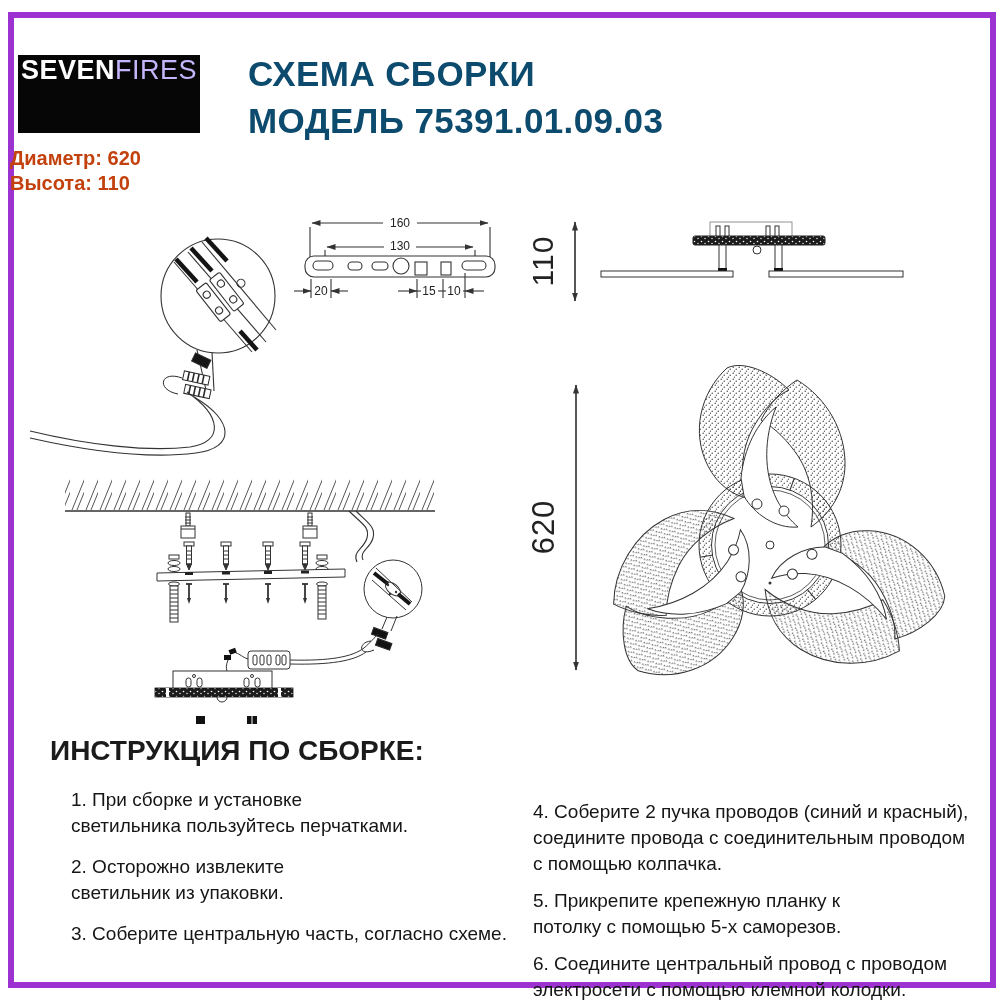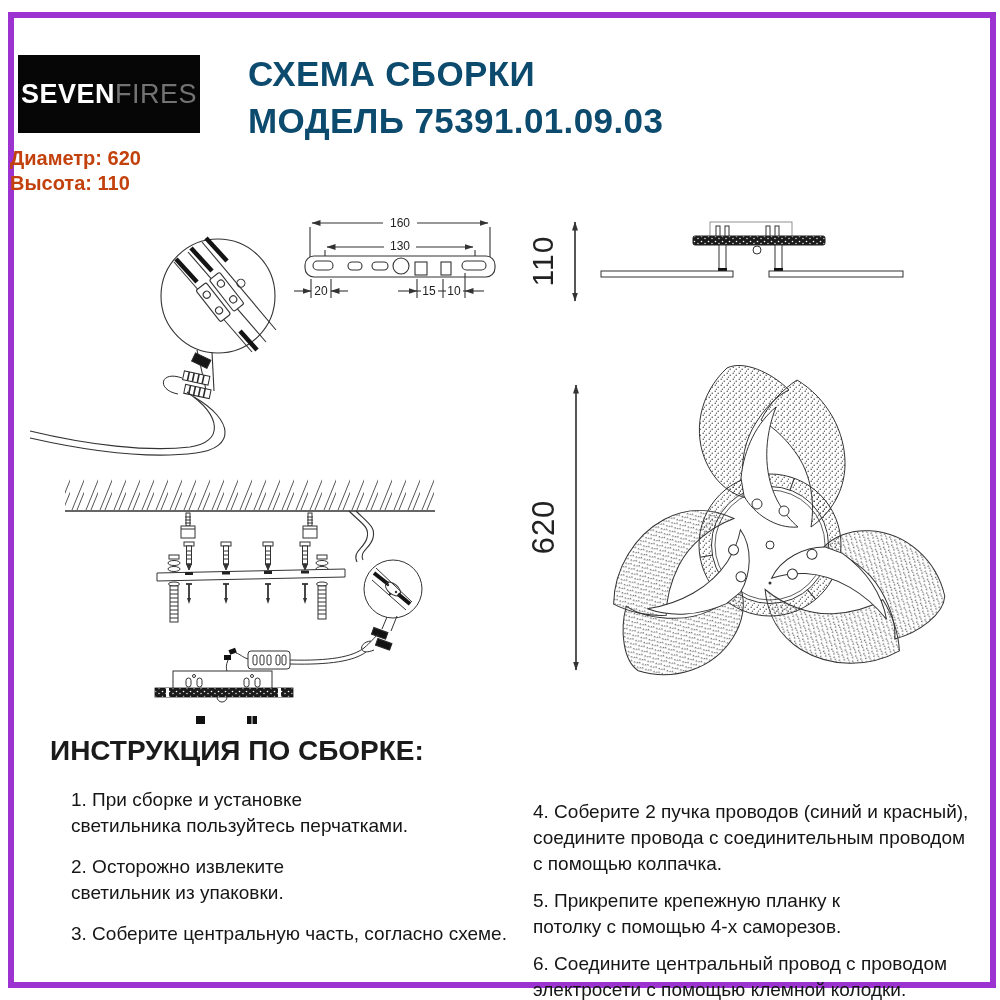--- a/index.html
+++ b/index.html
@@ -1,22 +1,22 @@
 <!DOCTYPE html>
 <html><head>
 <meta charset="utf-8">
 <style>
   html,body{margin:0;padding:0;background:#fff;}
   body{font-family:"Liberation Sans","DejaVu Sans",sans-serif;color:#1b1b1b;}
   .page{position:relative;width:1000px;height:1000px;background:#fff;overflow:hidden;}
   .frame{position:absolute;left:8px;top:12px;width:976px;height:964px;border:6px solid #9c33d1;pointer-events:none;}
-  .logo{position:absolute;left:18px;top:55px;width:182px;height:78px;background:#060606;display:flex;align-items:center;justify-content:center;letter-spacing:.5px;}
+  .logo{position:absolute;left:18px;top:55px;width:182px;height:78px;background:#060606;display:flex;align-items:flex-start;justify-content:center;letter-spacing:.5px;}
   .logo span{font-size:27px;color:#fff;}
   .logo .b{font-weight:700;}
-  .logo .l{font-weight:400;color:#737373;}
+  .logo .l{font-weight:400;color:#c4b5fd;}
   .specs{position:absolute;left:10px;top:146px;width:190px;text-align:left;font-size:20px;line-height:25px;color:#c2410c;font-weight:bold;}
   .title{position:absolute;left:248px;top:50px;font-size:35px;line-height:47px;font-weight:700;color:#0c4a6e;letter-spacing:.4px;}
   .diagram{position:absolute;left:0;top:195px;width:1000px;height:545px;}
   .instr-head{position:absolute;left:50px;top:735px;font-size:28px;font-weight:700;}
   .col{position:absolute;font-size:19px;line-height:26px;color:#161616;margin-left:21px;}
   .col .item{white-space:pre-line;margin:0 0 15px 0;}
   .col-left{left:50px;top:787px;width:462px;}
   .col-right{left:512px;top:799px;width:462px;}
   .col-right .item{margin-bottom:11px;}
   svg text{fill:#222;}
@@ -394,17 +394,17 @@
     <p class="item">2. Осторожно извлеките
 светильник из упаковки.</p>
     <p class="item">3. Соберите центральную часть, согласно схеме.</p>
   </div>
 
   <div class="col col-right">
     <p class="item">4. Соберите 2 пучка проводов (синий и красный),
 соедините провода с соединительным проводом
 с помощью колпачка.</p>
     <p class="item">5. Прикрепите крепежную планку к
-потолку с помощью 4-х саморезов.</p>
+потолку с помощью 5-х саморезов.</p>
     <p class="item">6. Соедините центральный провод с проводом
 электросети с помощью клемной колодки.</p>
   </div>
 </div>
 
 </body></html>

